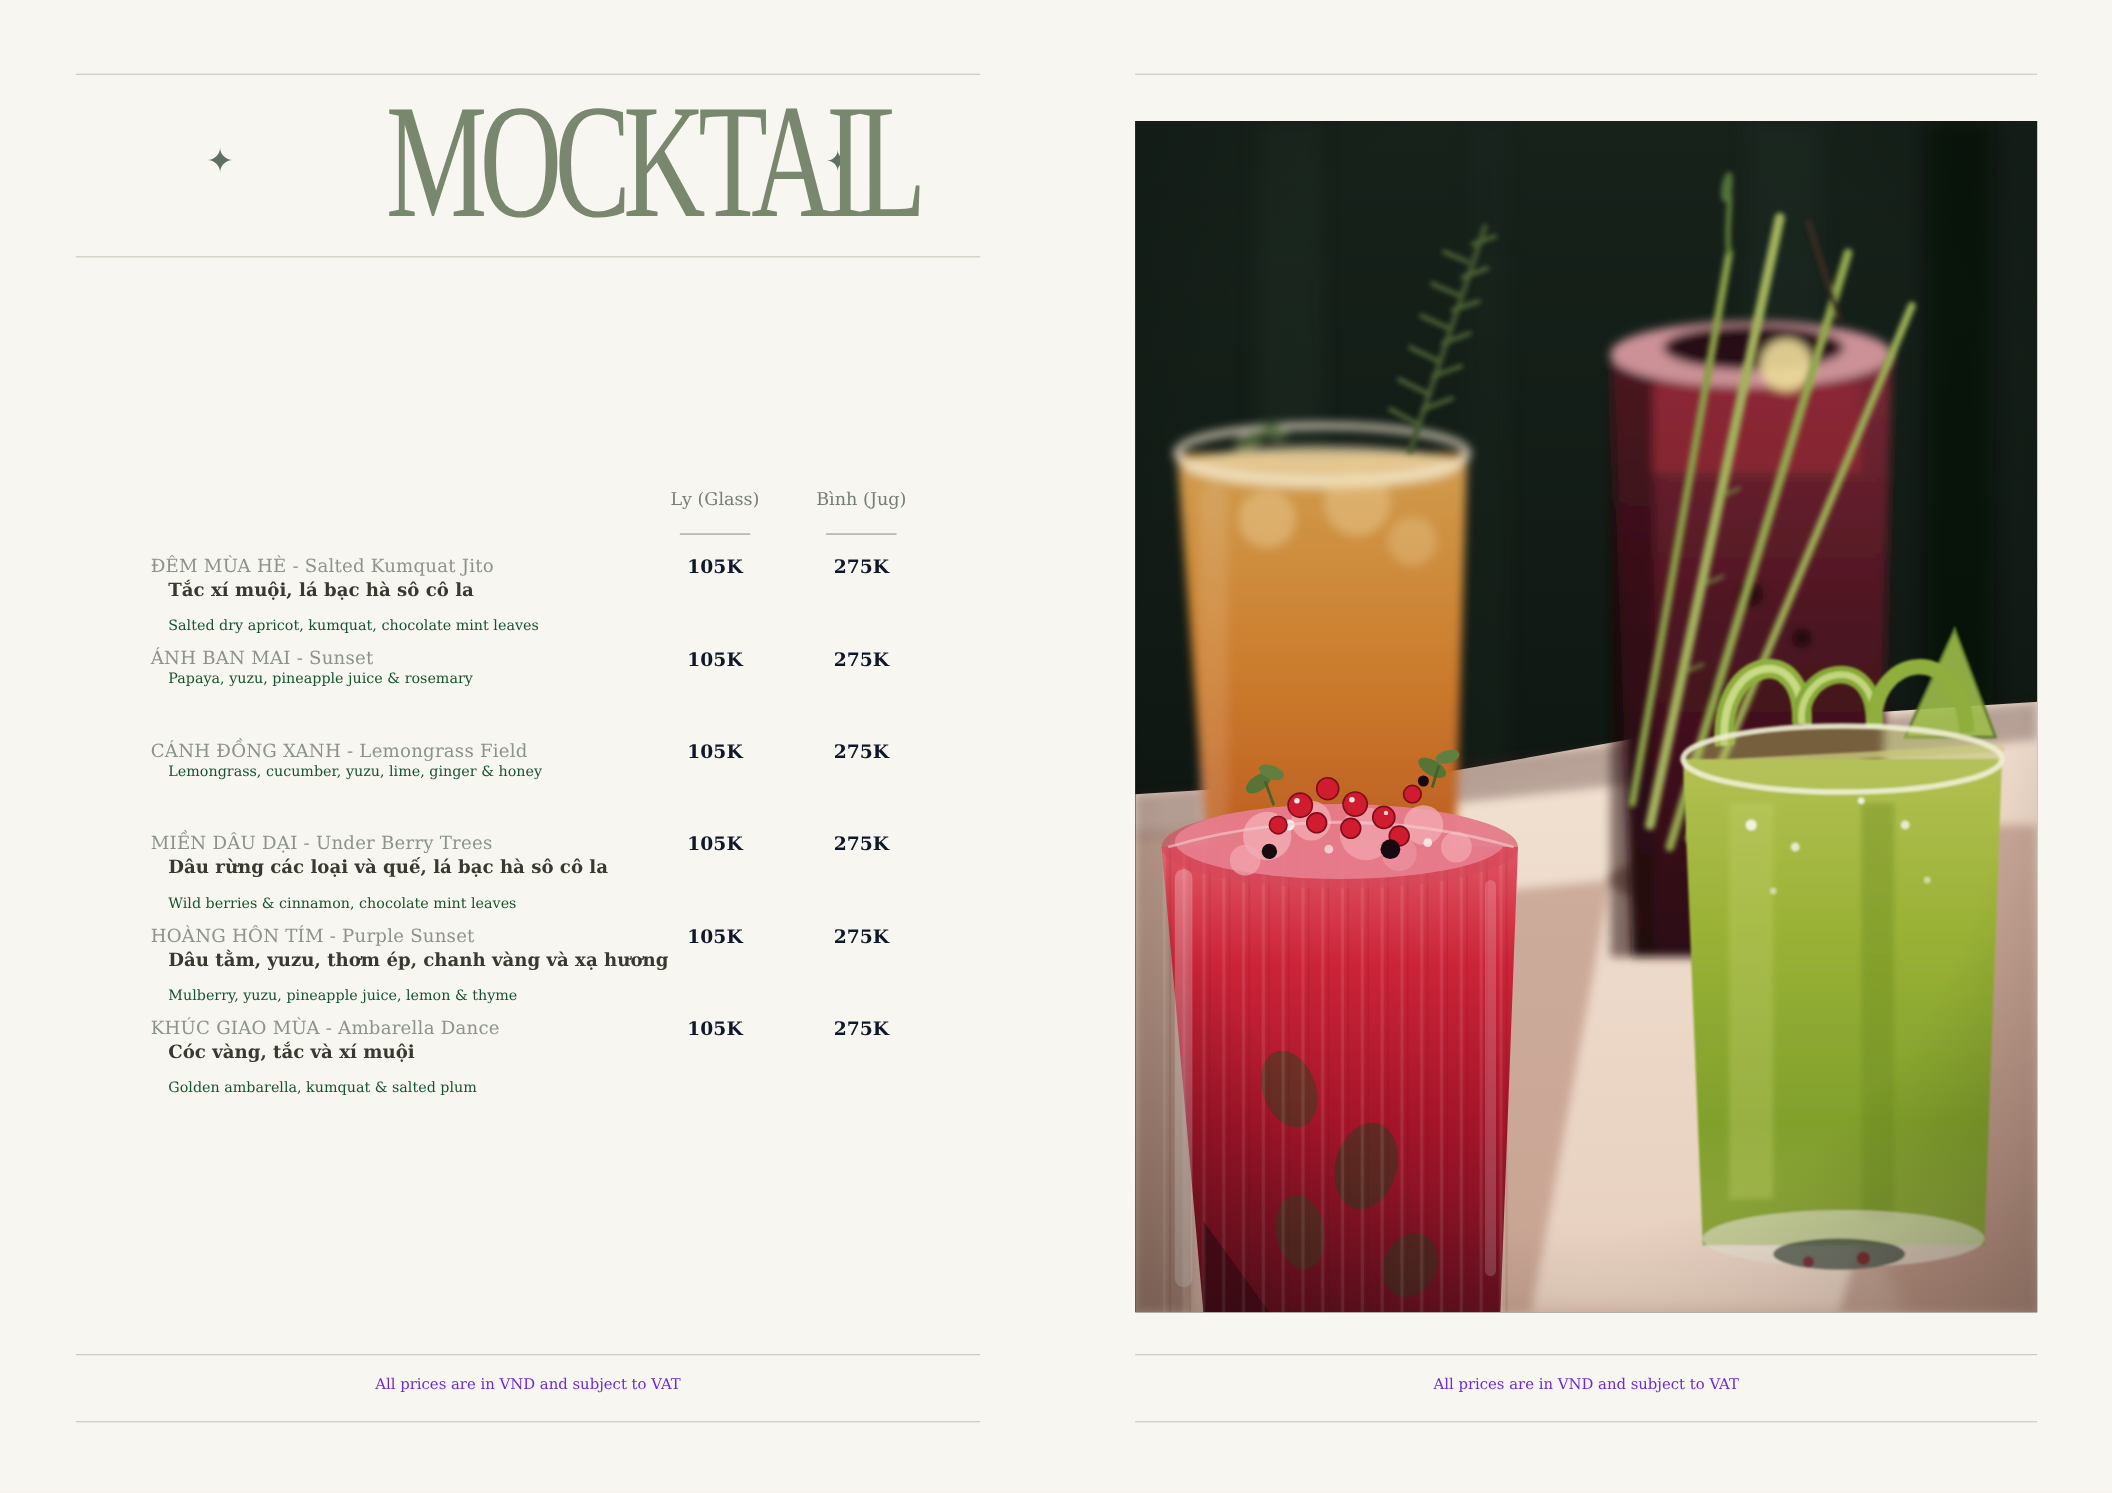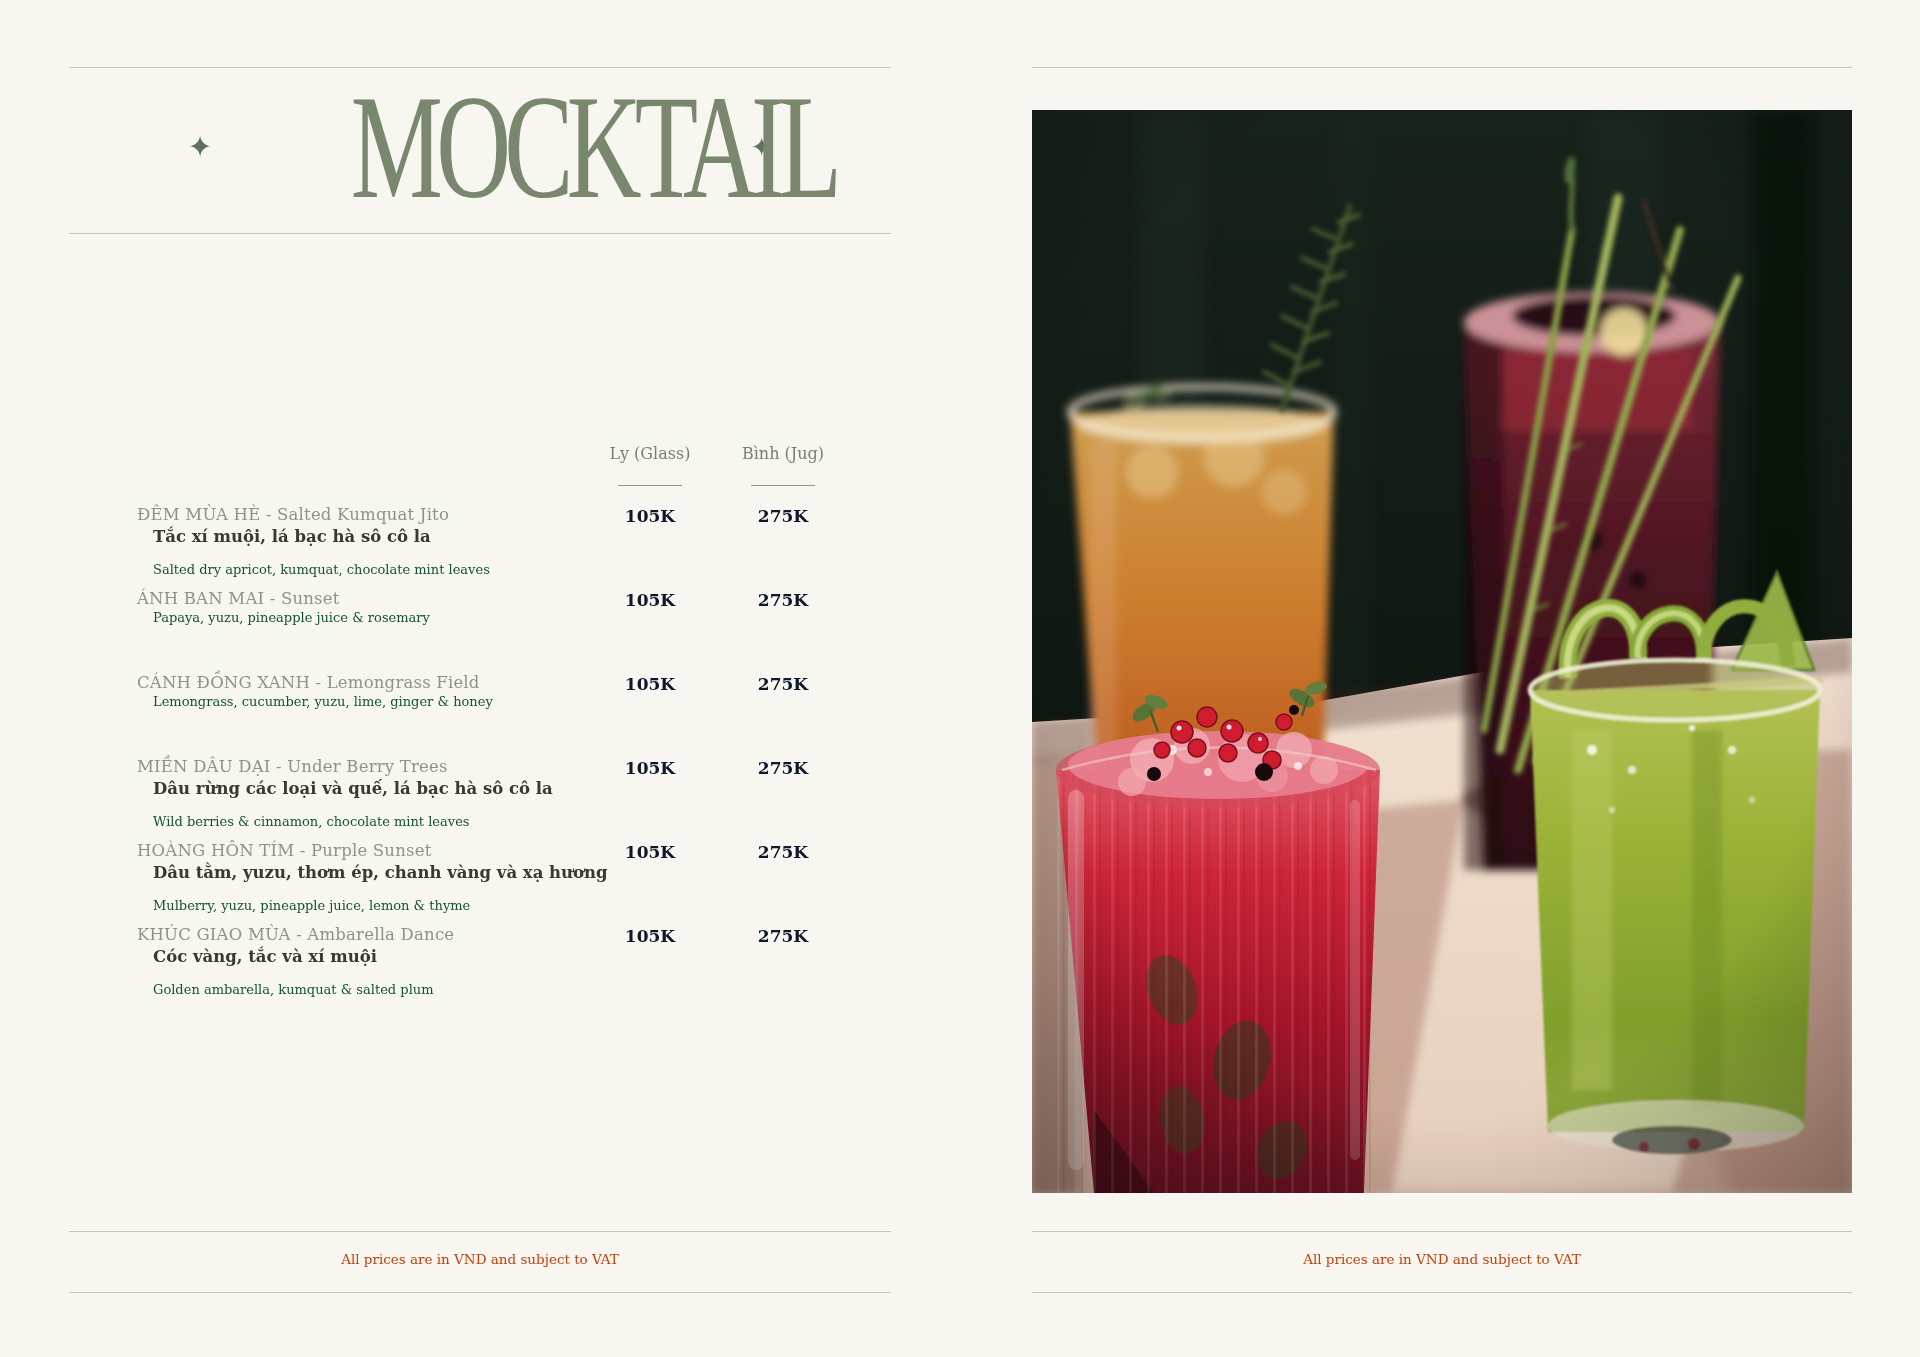--- a/index.html
+++ b/index.html
@@ -19,21 +19,21 @@
   .col-underline{position:absolute;top:485px;width:64px;height:1px;background:#94948a;}
   .items{position:absolute;left:137px;top:0;width:754px;}
   .item{position:absolute;left:0;width:754px;}
   .item h3{margin:0;font-size:16.5px;font-weight:400;color:#8c9489;letter-spacing:.2px;}
   .item p{margin:16px;}
   .item .vi{margin-top:3px;font-size:16.5px;font-weight:700;color:#3a392f;}
   .item .en{margin-top:2px;font-size:13px;color:#14532d;}
   .price{position:absolute;top:1px;width:90px;text-align:center;font-size:17px;font-weight:700;color:#0f172a;}
   .price.pg{left:468px;}
   .price.pj{left:601px;}
-  .footer-note{position:absolute;top:1251px;text-align:center;font-size:13.5px;color:#c2410c;}
+  .footer-note{position:absolute;top:1251px;text-align:center;font-size:13.5px;color:#6d28d9;}
   .footer-note.left{left:69px;width:822px;}
   .footer-note.right{left:1032px;width:820px;}
   
   .photo{position:absolute;left:1032px;top:110px;width:820px;height:1083px;
          overflow:hidden;background:#0d1411;}
   .photo svg{display:block;}
 </style>
 </head>
 <body>
 

